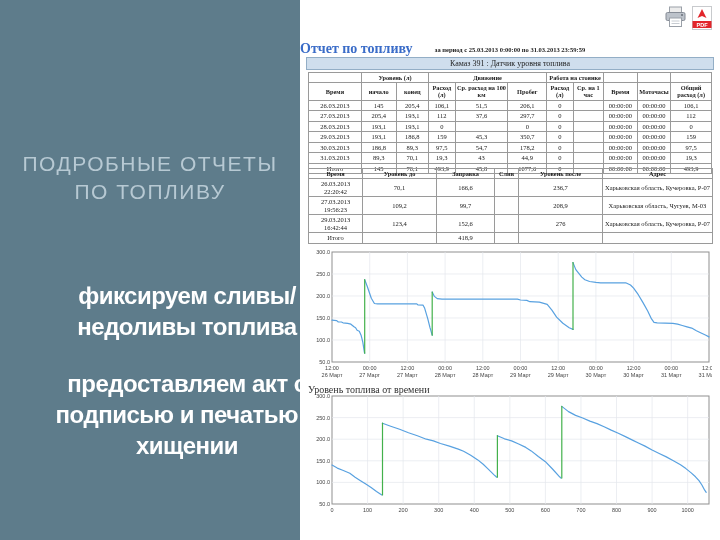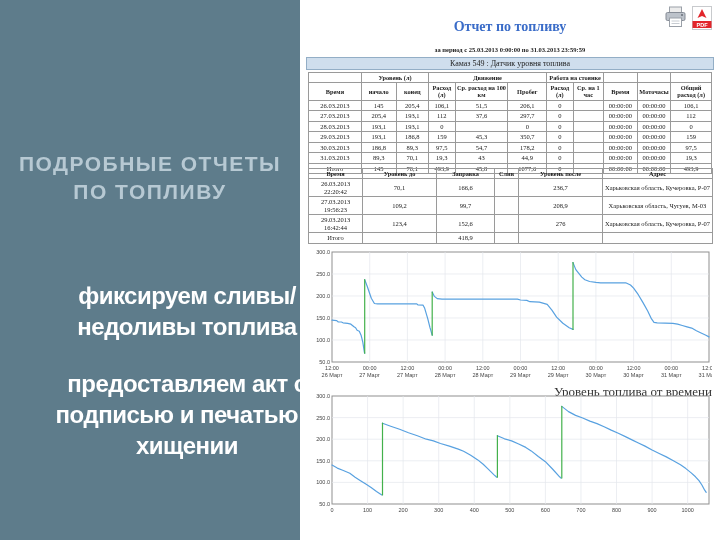--- a/index.html
+++ b/index.html
@@ -1,46 +1,46 @@
 <!DOCTYPE html>
 <html><head>
 <meta charset="utf-8">
 <style>
   html,body{margin:0;padding:0;}
   .slide{position:relative;width:720px;height:540px;overflow:hidden;background:#ffffff;font-family:"Liberation Sans",sans-serif;}
   
   .left-panel{position:absolute;left:0;top:0;width:300px;height:540px;background:#5e7c8b;}
   .panel-title{position:absolute;top:150px;left:0;width:100%;text-align:center;color:#b7c9d3;
-    font-size:21px;line-height:1.35;letter-spacing:1.5px;white-space:pre-line;font-weight:700;}
+    font-size:21px;line-height:1.35;letter-spacing:1.5px;white-space:pre-line;font-weight:400;}
   .panel-point{position:absolute;left:0;width:100%;text-align:center;color:#ffffff;font-weight:bold;
     font-size:24px;line-height:1.3;letter-spacing:-0.5px;white-space:pre-line;margin-left:37px;}
   .panel-point.p1{top:280px;}
   .panel-point.p2{top:368px;}
   
   .report{position:absolute;left:300px;top:0;width:420px;height:540px;background:#ffffff;
     font-family:"Liberation Serif",serif;color:#1a1a1a;}
   .report-icons{position:absolute;top:6px;right:8px;display:flex;gap:5px;align-items:flex-start;}
-  .report-title{position:absolute;top:19px;left:0;width:100%;text-align:center;
+  .report-title{position:absolute;top:41px;left:0;width:100%;text-align:left;
     font-size:14px;font-weight:bold;color:#3a6cc8;}
   .report-subtitle{position:absolute;top:46px;left:0;width:100%;text-align:center;
     font-size:6.5px;font-weight:bold;color:#222;}
   .vehicle-bar{position:absolute;top:57px;left:6px;width:406px;background:#cfdeed;
     border:1px solid #93aec6;text-align:center;font-size:8px;padding:1px 0;color:#222;}
   table.rep{position:absolute;left:8px;border-collapse:collapse;table-layout:fixed;width:404px;
     font-family:"Liberation Serif",serif;}
   table.rep th,table.rep td{border:1px solid #9a9a9a;text-align:center;vertical-align:middle;
     white-space:pre-line;overflow:hidden;}
   table.rep th{font-size:6.3px;font-weight:bold;padding:1px 1px;line-height:1.15;}
   table.rep td{font-size:6.5px;padding:1px 1px;line-height:1.15;}
   #daily-table{top:72px;}
   #refuel-table{top:168px;}
   .chart-block{position:absolute;left:8px;}
   #chart1-block{top:248px;}
   #chart2-block{top:392px;}
-  .chart-caption{text-align:right;font-size:13px;color:#333;margin-top:-6px;
+  .chart-caption{text-align:left;font-size:10px;color:#333;margin-top:-6px;
     font-family:"Liberation Serif",serif;}
   svg text{font-family:"Liberation Sans",sans-serif;}
   
   .watermark{position:absolute;right:2px;bottom:4px;z-index:9;pointer-events:none;}
 </style>
 </head>
 <body>
 
 <div class="slide">
 
@@ -72,21 +72,21 @@
           <rect x="0.5" y="0.5" width="19" height="23" fill="#ffffff" stroke="#c8cacd" stroke-width="1"></rect>
           <path d="M10 3 L14.5 12 L10 10 L5.5 12 Z" fill="#e2262c"></path>
           <rect x="0.5" y="15" width="19" height="7" fill="#e2262c"></rect>
           <text x="10" y="20.5" text-anchor="middle" font-size="5.5" font-weight="bold" fill="#ffffff">PDF</text>
         </svg>
       </span>
     </div>
 
     <div class="report-title">Отчет по топливу</div>
     <div class="report-subtitle">за период с 25.03.2013 0:00:00 по 31.03.2013 23:59:59</div>
-    <div class="vehicle-bar">Камаз 549 : Датчик уровня топлива</div>
+    <div class="vehicle-bar">Камаз 391 : Датчик уровня топлива</div>
 
     <table class="rep" id="daily-table">
         <colgroup>
           <col style="width: 52px;">
           <col style="width: 34px;">
           <col style="width: 32px;">
           <col style="width: 26px;">
           <col style="width: 52px;">
           <col style="width: 38px;">
           <col style="width: 26px;">

